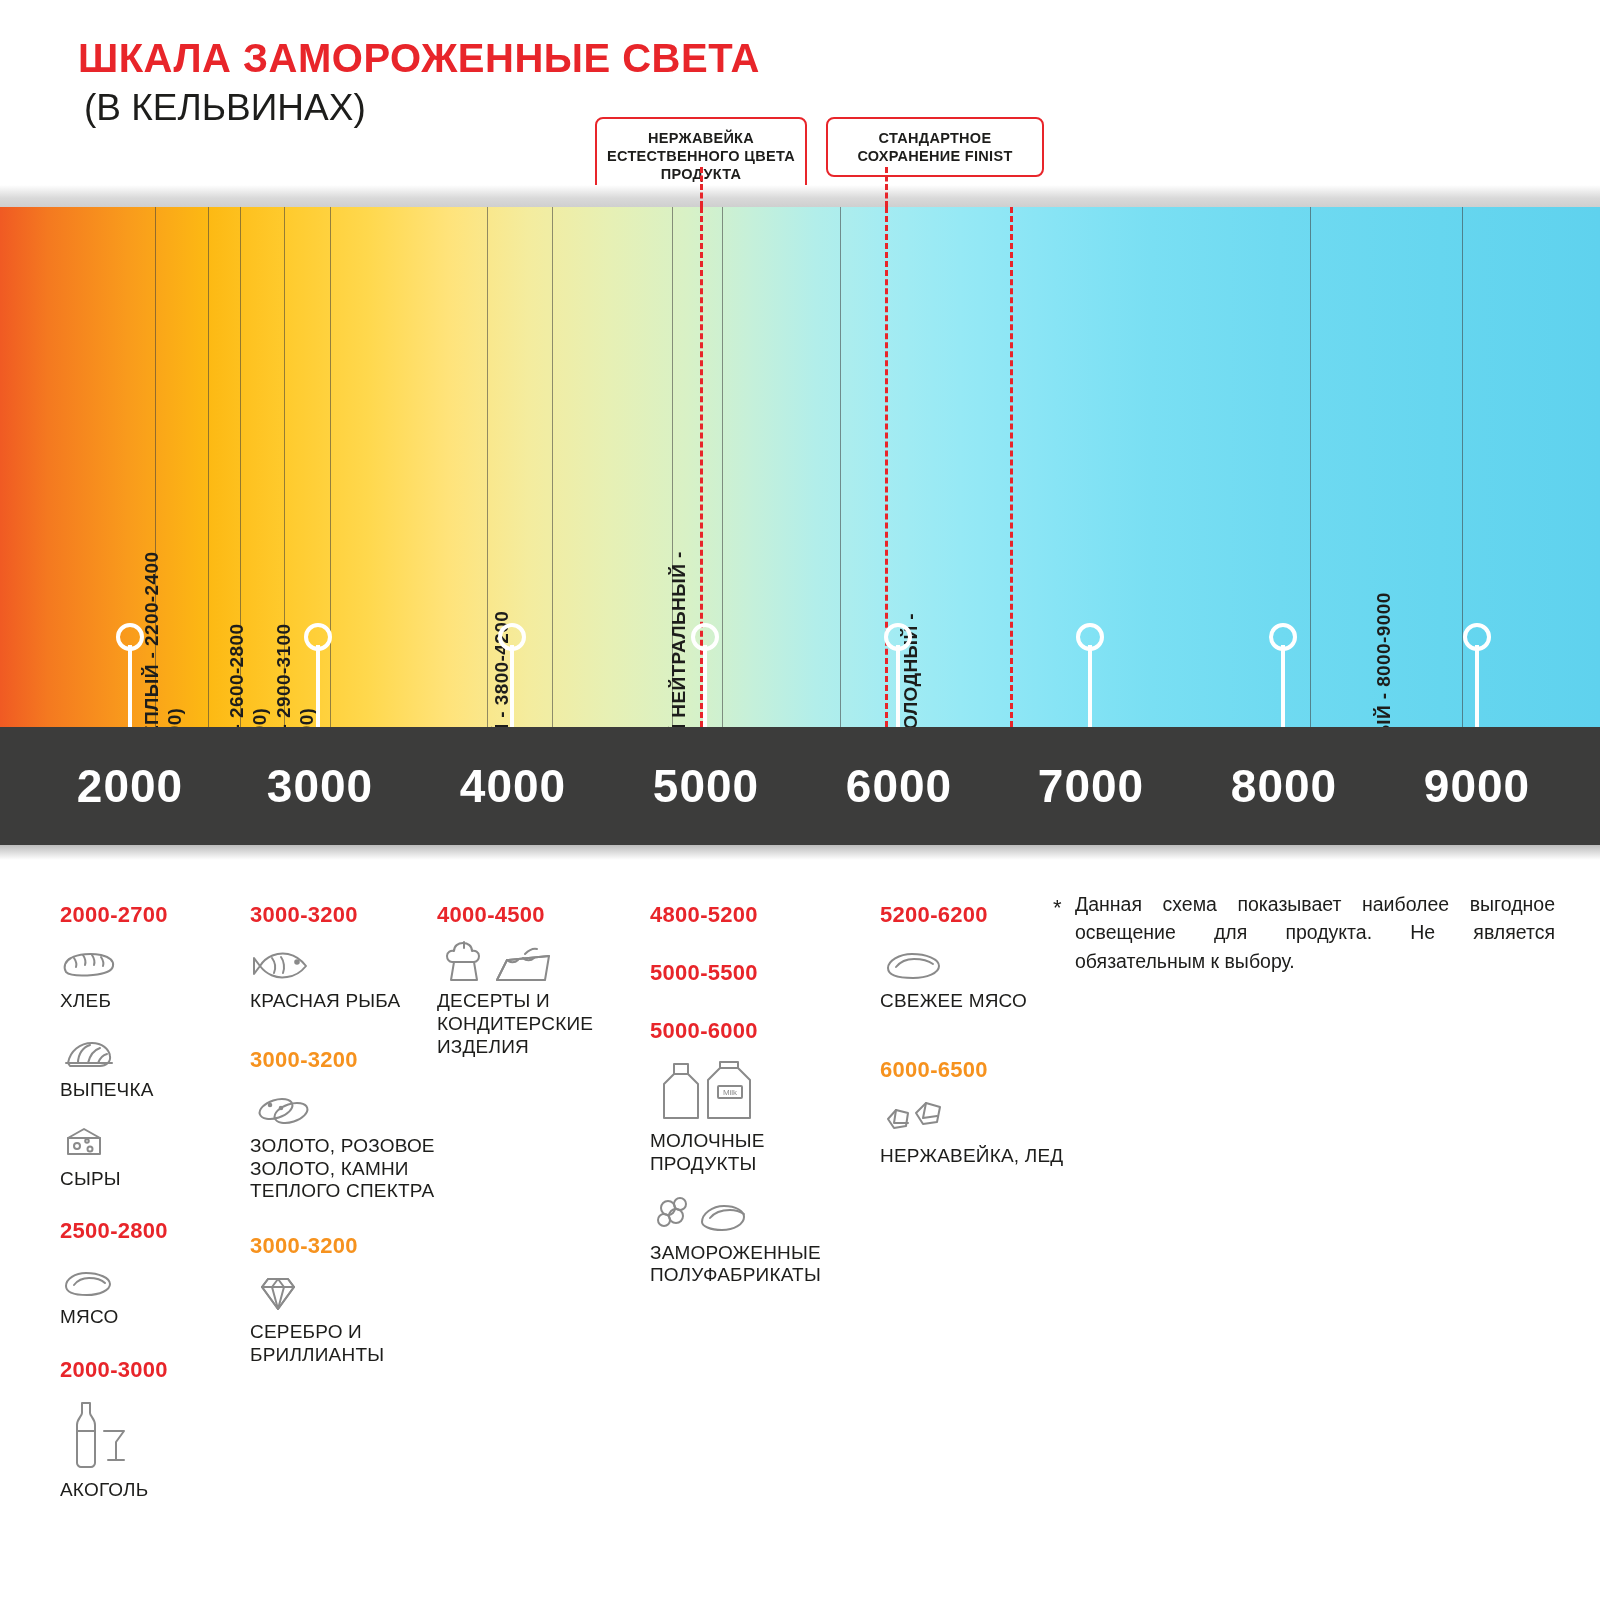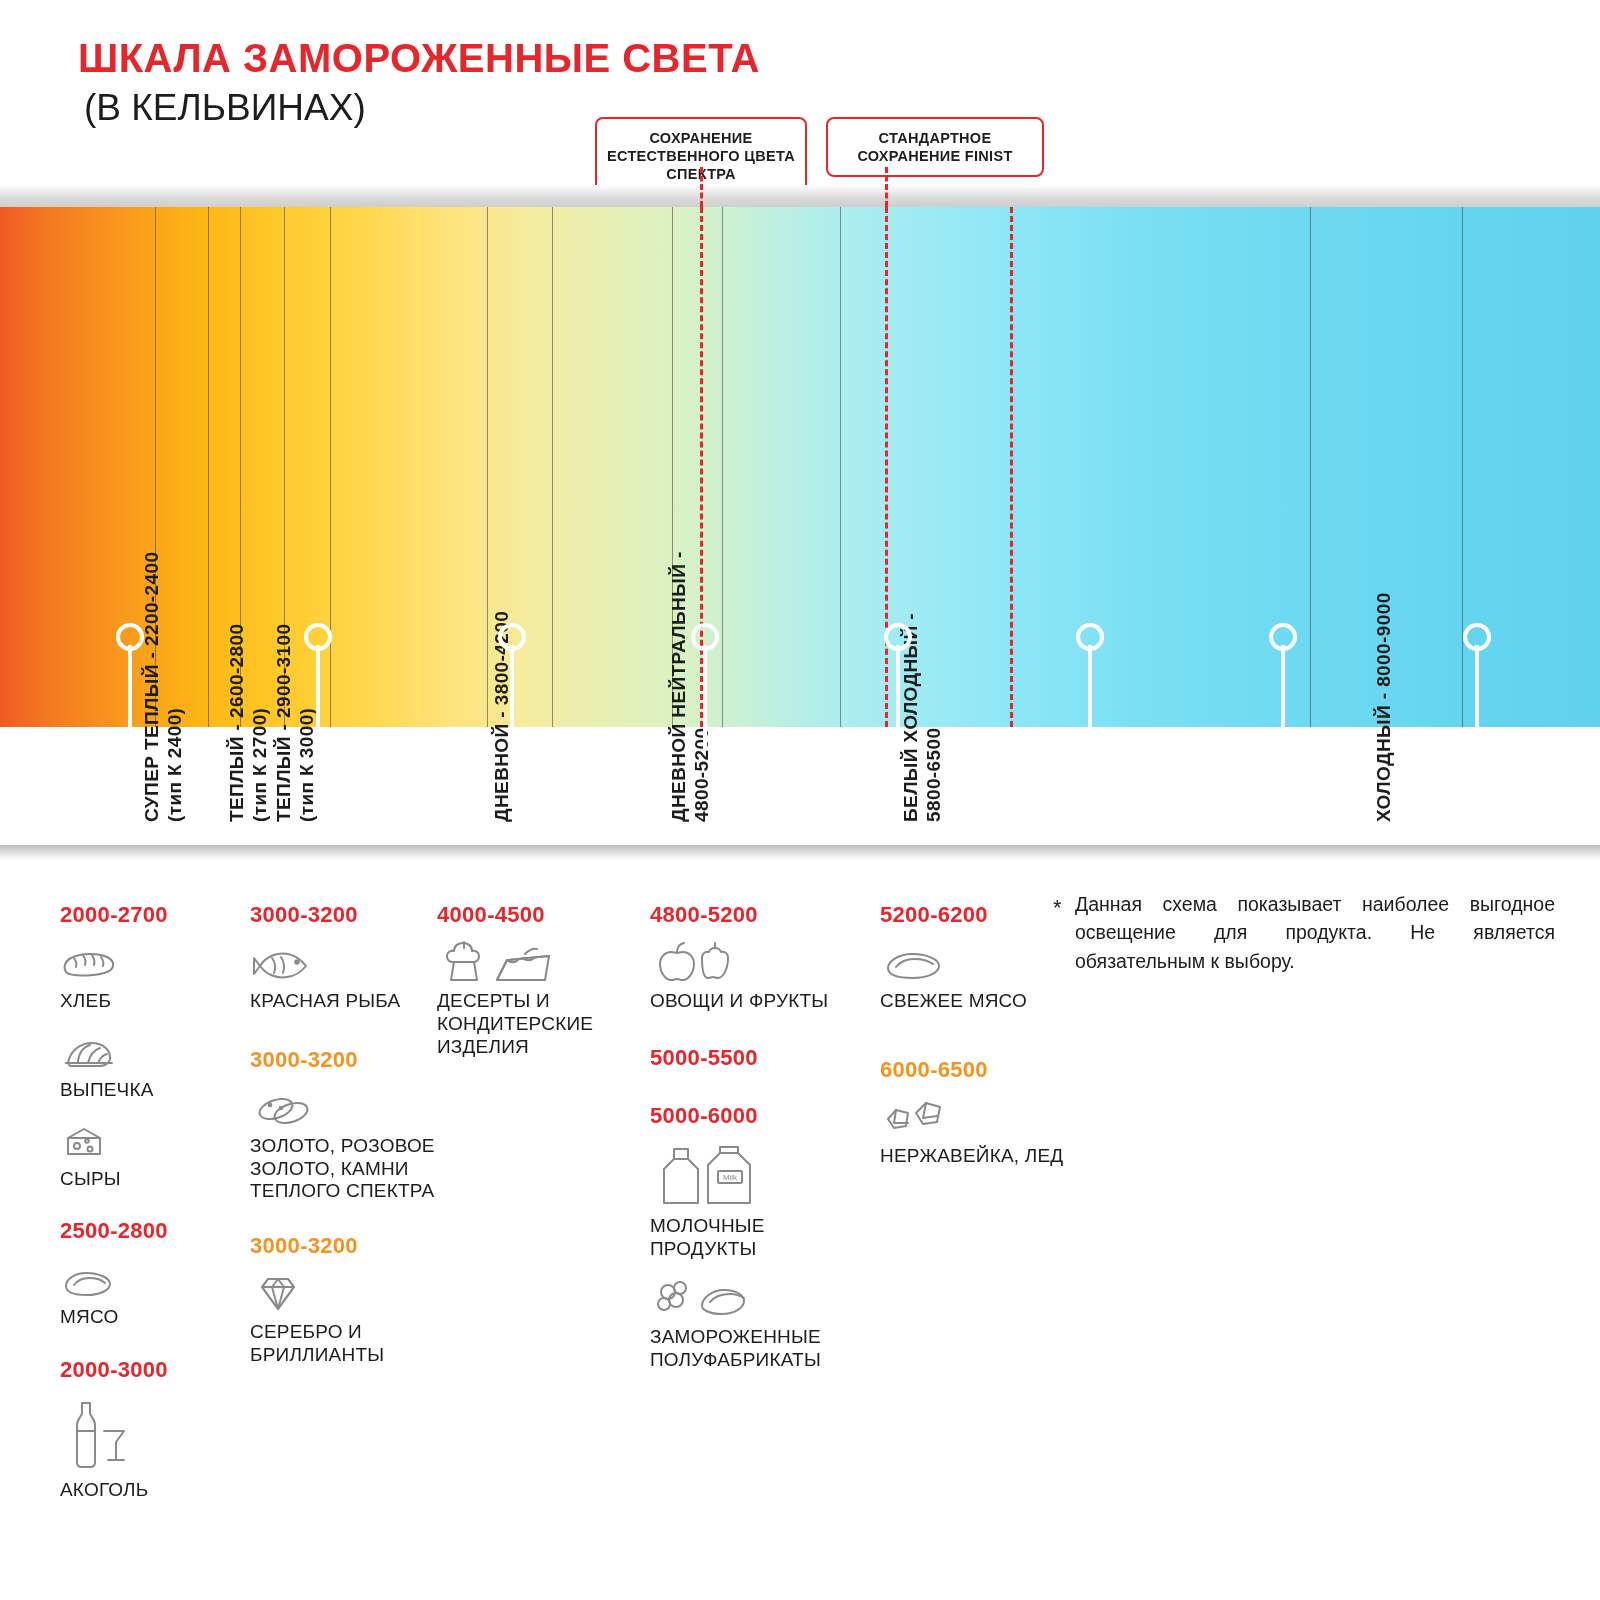--- a/index.html
+++ b/index.html
@@ -177,21 +177,21 @@
   .note .star { position: absolute; left: -22px; top: 2px; font-size: 22px; }
 </style>
 </head>
 <body>
 
 <div class="title-block">
   <h1 class="main-title">ШКАЛА ЗАМОРОЖЕННЫЕ СВЕТА</h1>
   <div class="sub-title">(В КЕЛЬВИНАХ)</div>
 </div>
 
-<div class="callout" id="callout-natural">СОХРАНЕНИЕ ЕСТЕСТВЕННОГО ЦВЕТА СПЕКТРА</div>
+<div class="callout" id="callout-natural">НЕРЖАВЕЙКА ЕСТЕСТВЕННОГО ЦВЕТА ПРОДУКТА</div>
 <div class="callout" id="callout-standard">СТАНДАРТНОЕ СОХРАНЕНИЕ FINIST</div>
 
 <div class="scale-wrap">
   <div class="scale-top-shadow"></div>
   <div class="gradient-band"></div>
 
   <div class="band-divider" style="left:155px;"></div>
   <div class="band-divider" style="left:208px;"></div>
   <div class="band-divider" style="left:240px;"></div>
   <div class="band-divider" style="left:284px;"></div>
@@ -279,20 +279,30 @@
   </div>
   <div class="pin" style="left:1283px; top:460px;">
     <div class="pin-ring"></div>
     <div class="pin-stem"></div>
   </div>
   <div class="pin" style="left:1477px; top:460px;">
     <div class="pin-ring"></div>
     <div class="pin-stem"></div>
   </div>
 
+  <div class="dark-bar">
+    <div class="tick-num" style="left:130px;  top:32px;">2000</div>
+    <div class="tick-num" style="left:320px;  top:32px;">3000</div>
+    <div class="tick-num" style="left:513px;  top:32px;">4000</div>
+    <div class="tick-num" style="left:706px;  top:32px;">5000</div>
+    <div class="tick-num" style="left:899px;  top:32px;">6000</div>
+    <div class="tick-num" style="left:1091px; top:32px;">7000</div>
+    <div class="tick-num" style="left:1284px; top:32px;">8000</div>
+    <div class="tick-num" style="left:1477px; top:32px;">9000</div>
+  </div>
   <div class="dark-bar-shadow"></div>
 </div>
 
 <div class="legend">
 
   <div class="col" style="left:60px; width:190px;">
     <div class="range">2000-2700</div>
     <div class="item">
       <div class="icon-row">
         <svg width="58" height="36" viewBox="0 0 58 36">
@@ -422,33 +432,20 @@
               <path d="M88 16c4-4 8-6 12-5"></path>
             </g>
           </svg>
       </div>
       <div class="item-label">ДЕСЕРТЫ И КОНДИТЕРСКИЕ ИЗДЕЛИЯ</div>
     </div>
   </div>
 
   <div class="col" style="left:650px; width:220px;">
     <div class="range">4800-5200</div>
-    <div class="item">
-      <div class="icon-row">
-        <svg width="86" height="44" viewBox="0 0 86 44">
-            <g fill="none" stroke="#8a8a8a" stroke-width="2" stroke-linecap="round" stroke-linejoin="round">
-              <path d="M10 24c0-7 5-12 11-12 3 0 4 1 6 1s3-1 6-1c6 0 11 5 11 12 0 9-6 16-11 16-3 0-4-1-6-1s-3 1-6 1c-5 0-11-7-11-16z"></path>
-              <path d="M27 12c0-5 3-8 7-9"></path>
-              <path d="M52 18c0-5 4-7 7-6 1-3 4-4 6-4s5 1 6 4c3-1 7 1 7 6 0 11-5 20-10 20-2 0-3-1-5-1s-3 1-5 1c-5 0-6-9-6-20z"></path>
-              <path d="M65 8V3"></path>
-            </g>
-          </svg>
-      </div>
-      <div class="item-label">ОВОЩИ И ФРУКТЫ</div>
-    </div>
 
     <div class="range" style="margin-top:32px;">5000-5500</div>
 
     <div class="range" style="margin-top:32px;">5000-6000</div>
     <div class="item">
       <div class="icon-row" style="height:70px;">
         <svg width="110" height="66" viewBox="0 0 110 66">
             <g fill="none" stroke="#8a8a8a" stroke-width="2" stroke-linecap="round" stroke-linejoin="round">
               <path d="M14 60V26l10-10V6h14v10l10 10v34z"></path>
               <path d="M24 16h14"></path>

